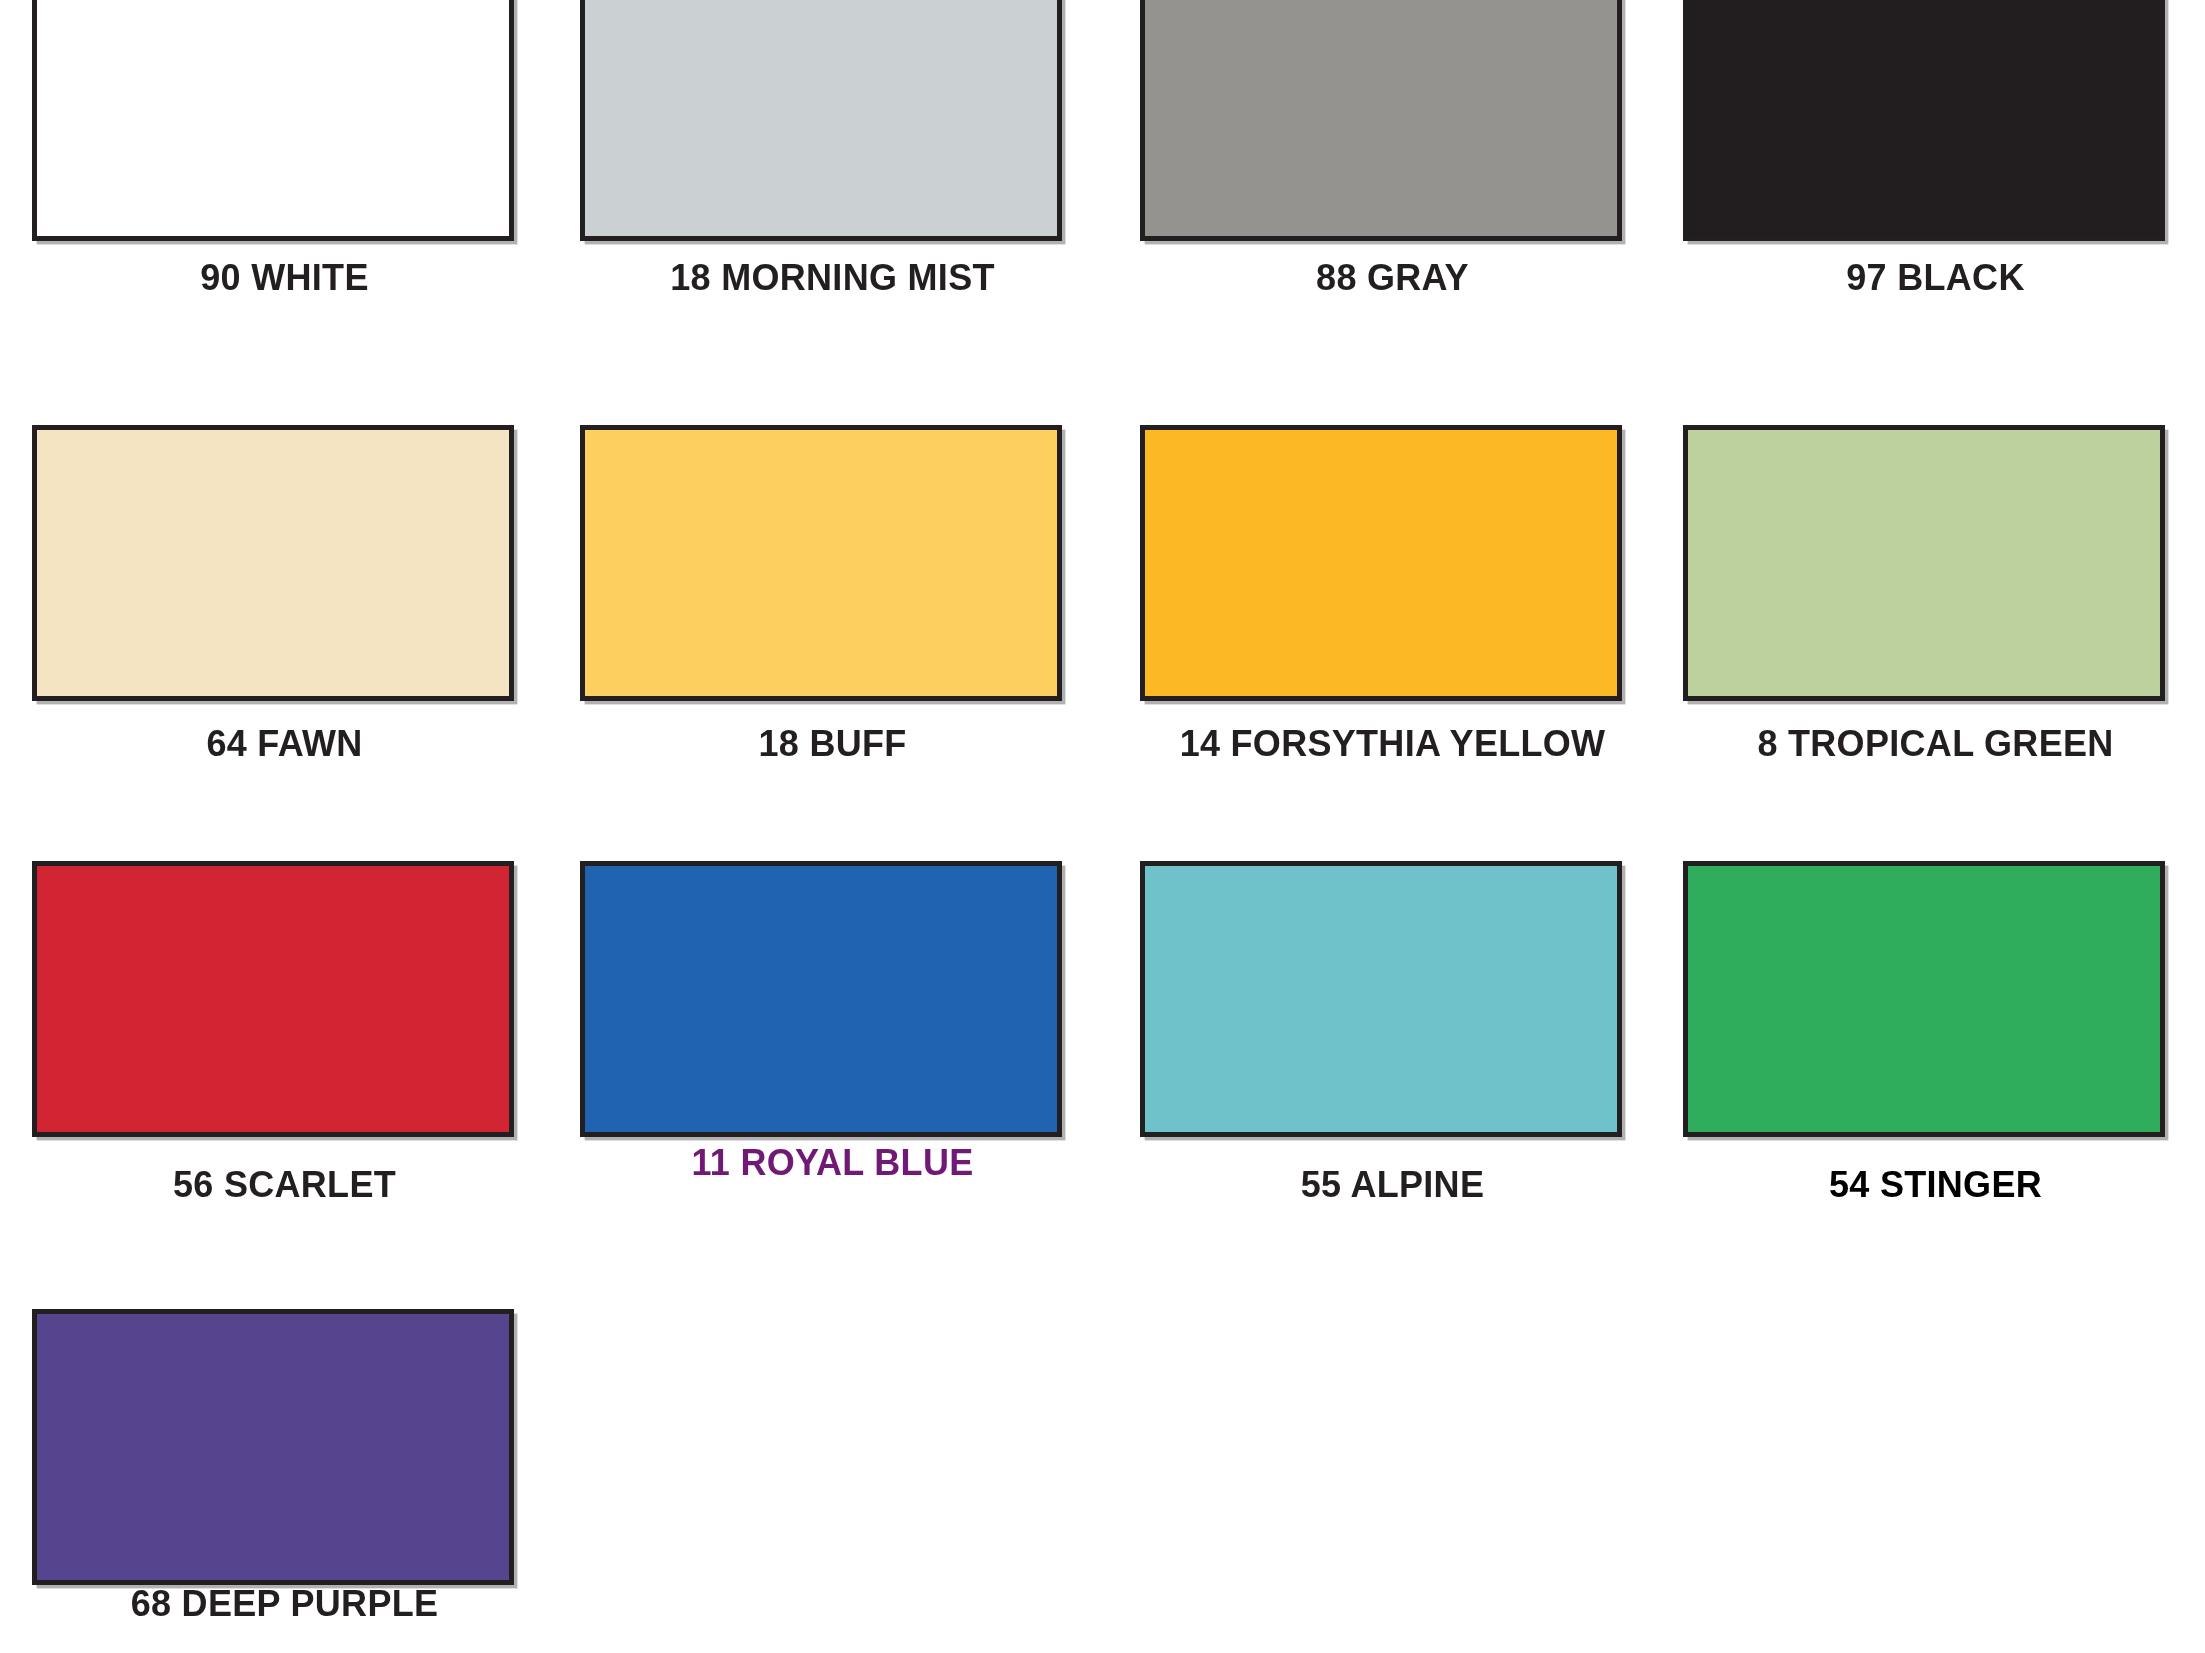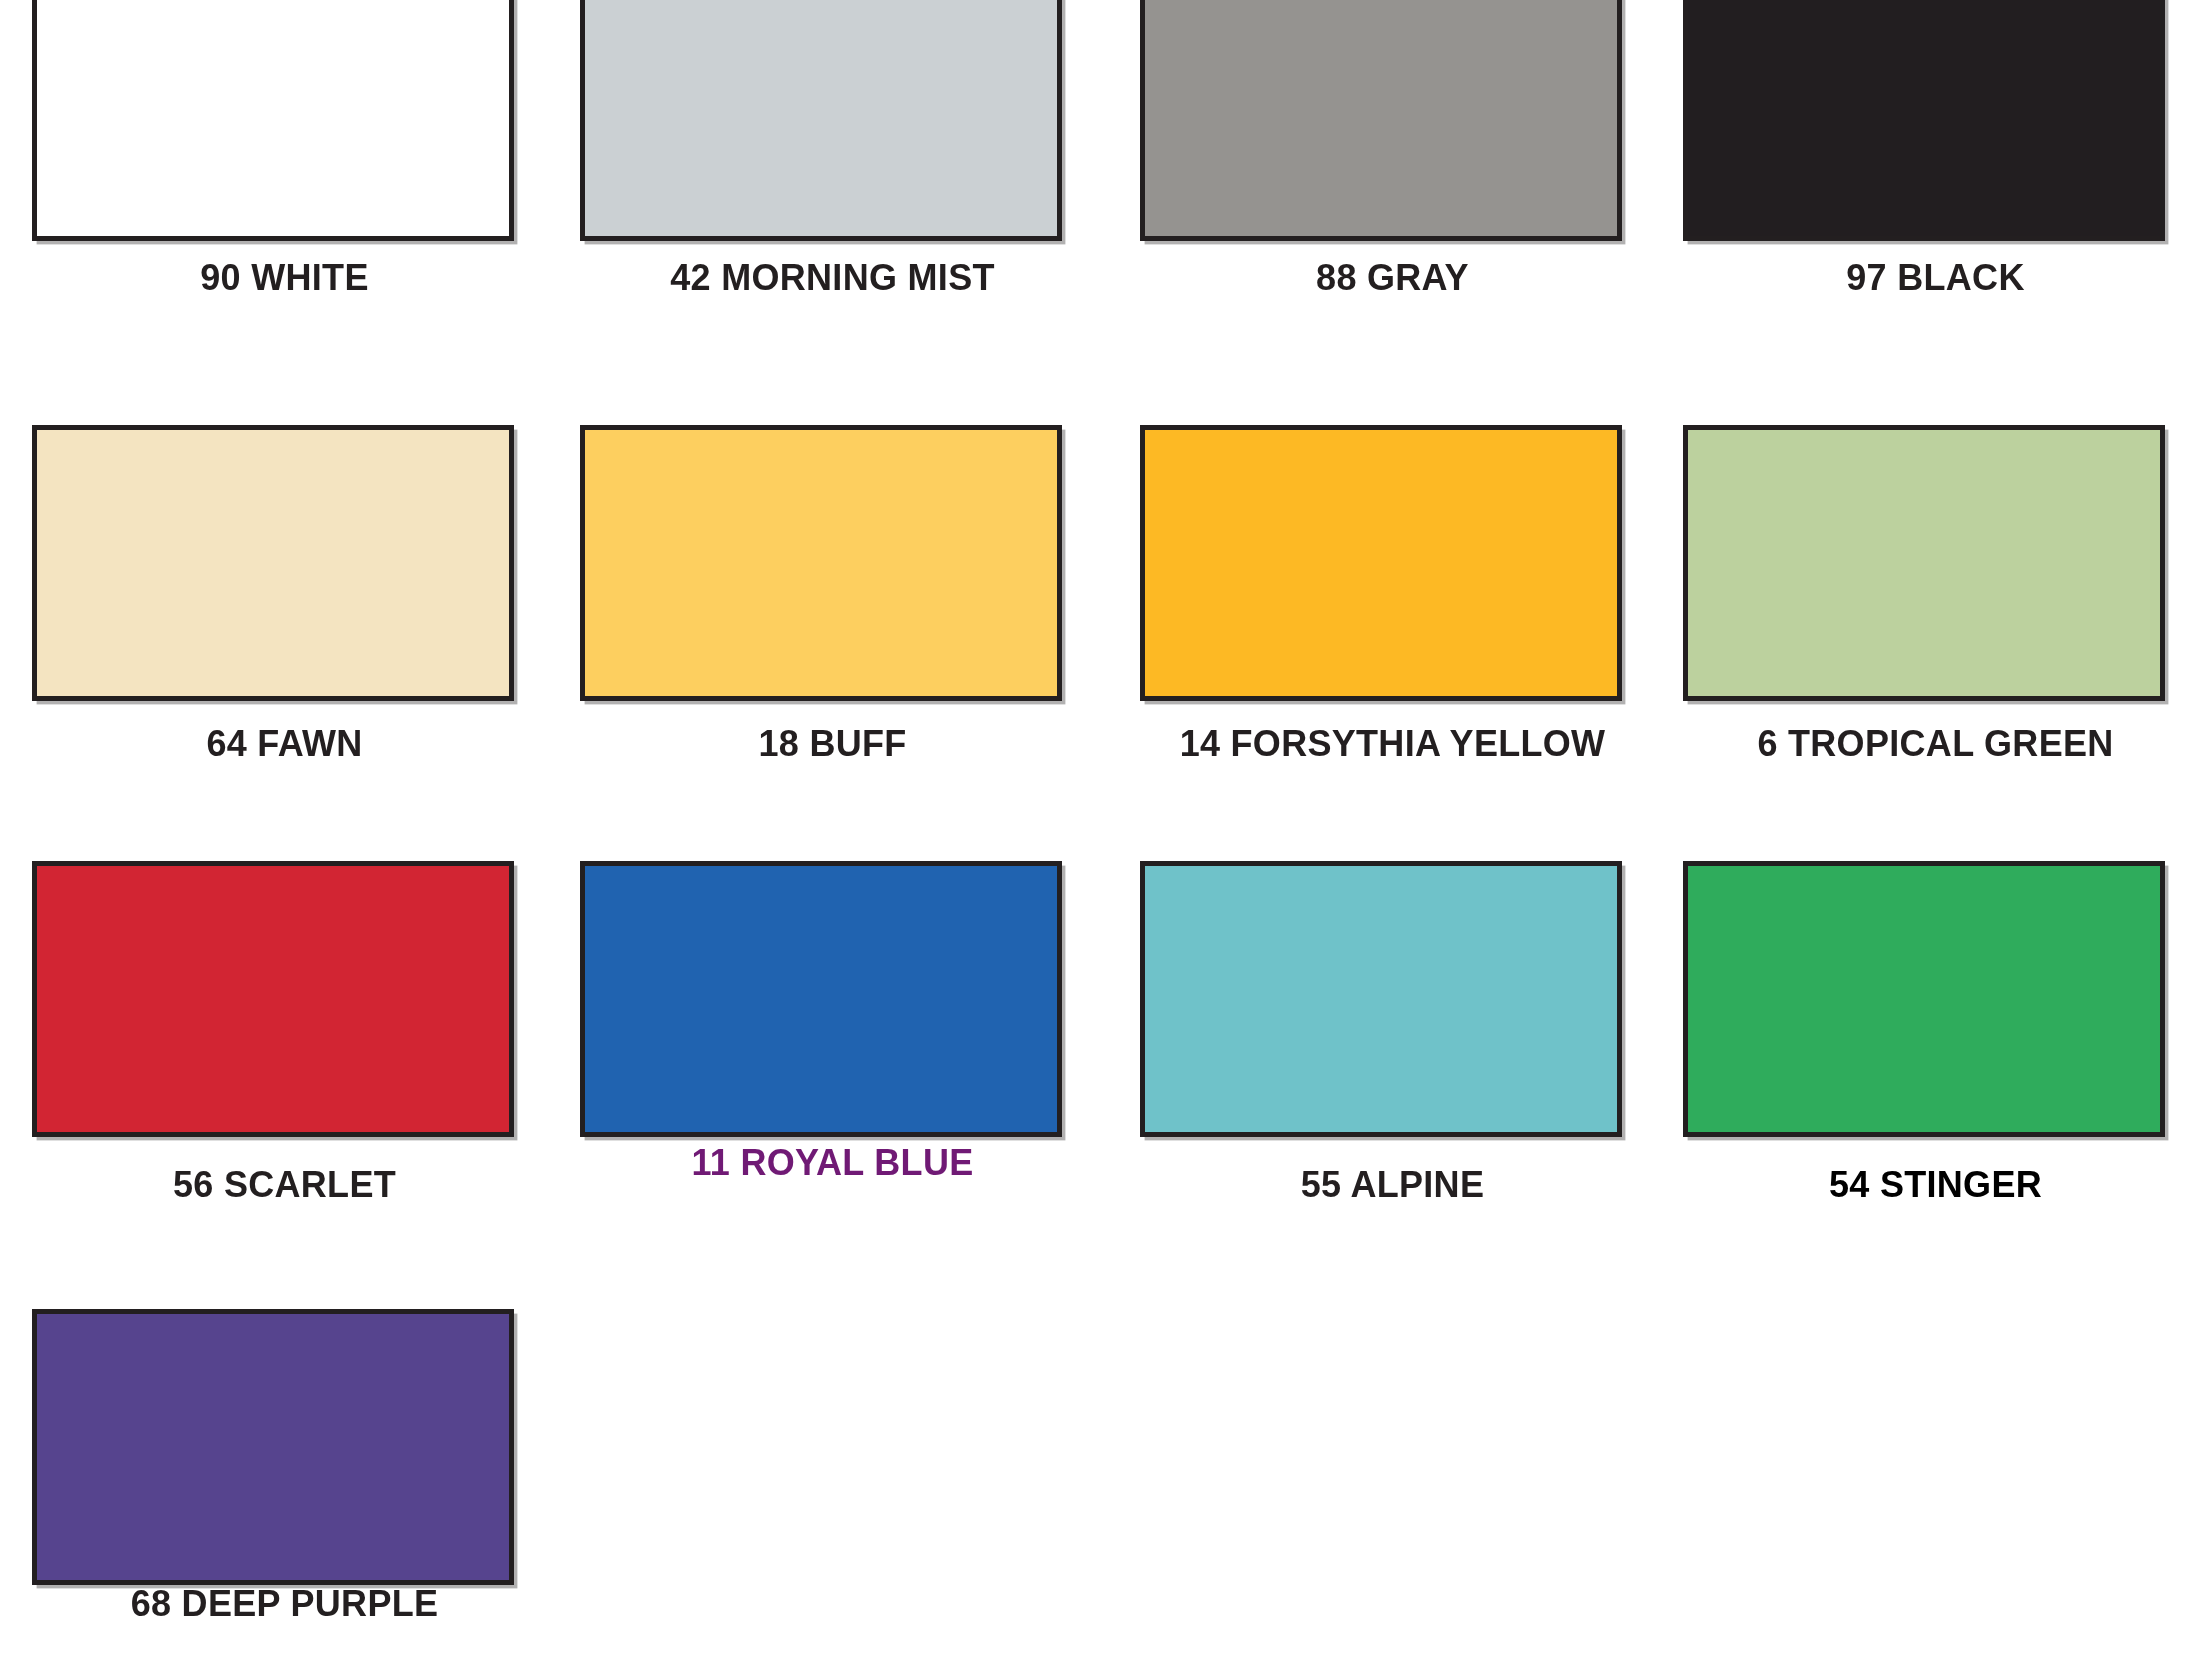--- a/index.html
+++ b/index.html
@@ -90,21 +90,21 @@
 <body>
 
 <div id="chart">
   <div class="swatch-grid">
       <div class="swatch-cell row-0 col-0">
         <div class="chip is-white" style="background: rgb(255, 255, 255); border-color: rgb(35, 31, 32);"></div>
         <span class="chip-label" style="color: rgb(35, 31, 32);">90 WHITE</span>
       </div>
       <div class="swatch-cell row-0 col-1">
         <div class="chip" style="background: rgb(203, 208, 211); border-color: rgb(35, 31, 32);"></div>
-        <span class="chip-label" style="color: rgb(35, 31, 32);">42 MORNING MIST</span>
+        <span class="chip-label" style="color: rgb(35, 31, 32);">18 MORNING MIST</span>
       </div>
       <div class="swatch-cell row-0 col-2">
         <div class="chip" style="background: rgb(149, 147, 144); border-color: rgb(35, 31, 32);"></div>
         <span class="chip-label" style="color: rgb(35, 31, 32);">88 GRAY</span>
       </div>
       <div class="swatch-cell row-0 col-3">
         <div class="chip" style="background: rgb(34, 30, 32); border-color: rgb(35, 31, 32);"></div>
         <span class="chip-label" style="color: rgb(35, 31, 32);">97 BLACK</span>
       </div>
       <div class="swatch-cell row-1 col-0">
@@ -114,21 +114,21 @@
       <div class="swatch-cell row-1 col-1">
         <div class="chip" style="background: rgb(253, 207, 95); border-color: rgb(35, 31, 32);"></div>
         <span class="chip-label" style="color: rgb(35, 31, 32);">18 BUFF</span>
       </div>
       <div class="swatch-cell row-1 col-2">
         <div class="chip" style="background: rgb(253, 185, 36); border-color: rgb(35, 31, 32);"></div>
         <span class="chip-label" style="color: rgb(35, 31, 32);">14 FORSYTHIA YELLOW</span>
       </div>
       <div class="swatch-cell row-1 col-3">
         <div class="chip" style="background: rgb(188, 209, 158); border-color: rgb(35, 31, 32);"></div>
-        <span class="chip-label" style="color: rgb(35, 31, 32);">6 TROPICAL GREEN</span>
+        <span class="chip-label" style="color: rgb(35, 31, 32);">8 TROPICAL GREEN</span>
       </div>
       <div class="swatch-cell row-2 col-0 label-dn-sm">
         <div class="chip" style="background: rgb(210, 37, 51); border-color: rgb(35, 31, 32);"></div>
         <span class="chip-label" style="color: rgb(35, 31, 32);">56 SCARLET</span>
       </div>
       <div class="swatch-cell row-2 col-1 label-up-lg">
         <div class="chip" style="background: rgb(32, 99, 176); border-color: rgb(35, 31, 32);"></div>
         <span class="chip-label" style="color: #701a75; margin-top: 7px;">11 ROYAL BLUE</span>
       </div>
       <div class="swatch-cell row-2 col-2 label-dn-sm">

